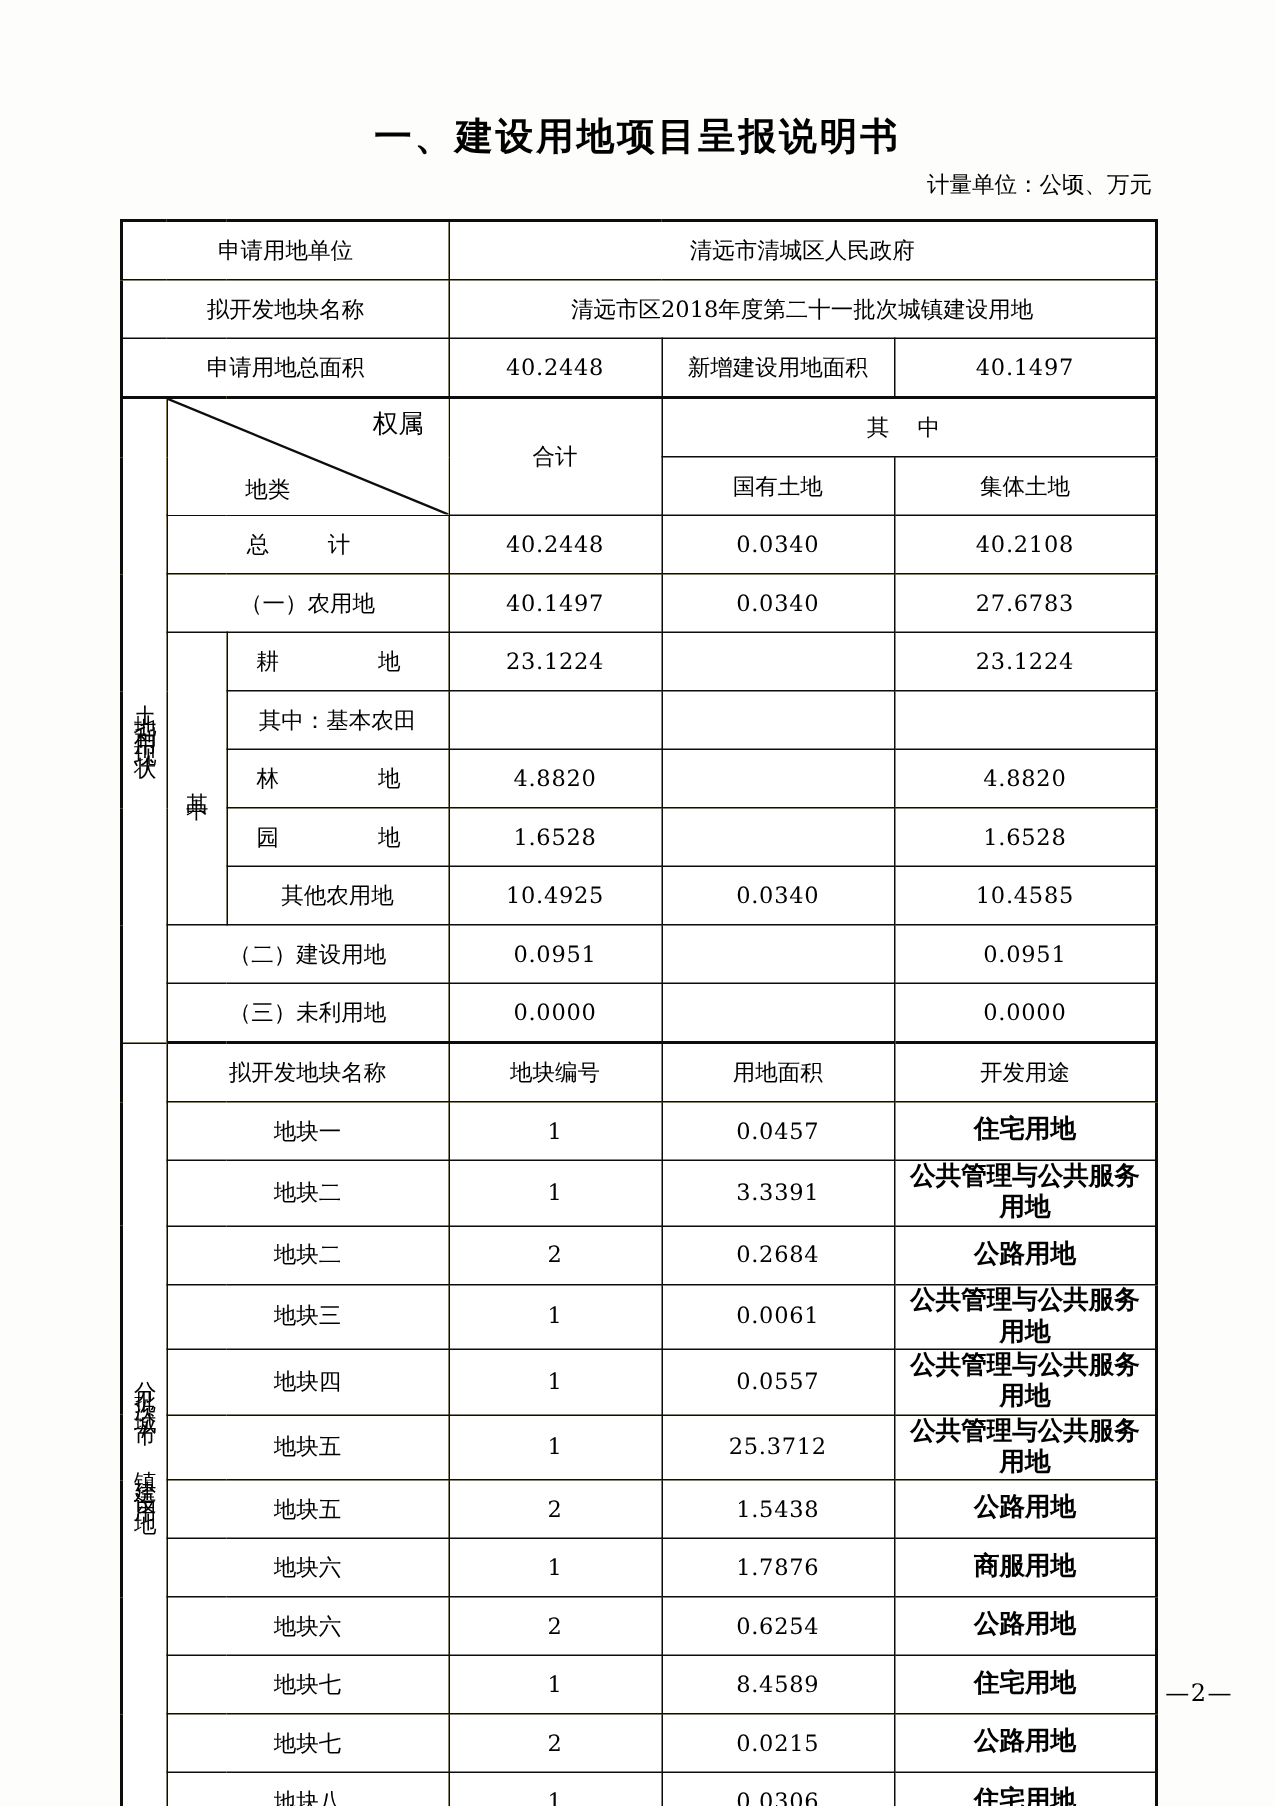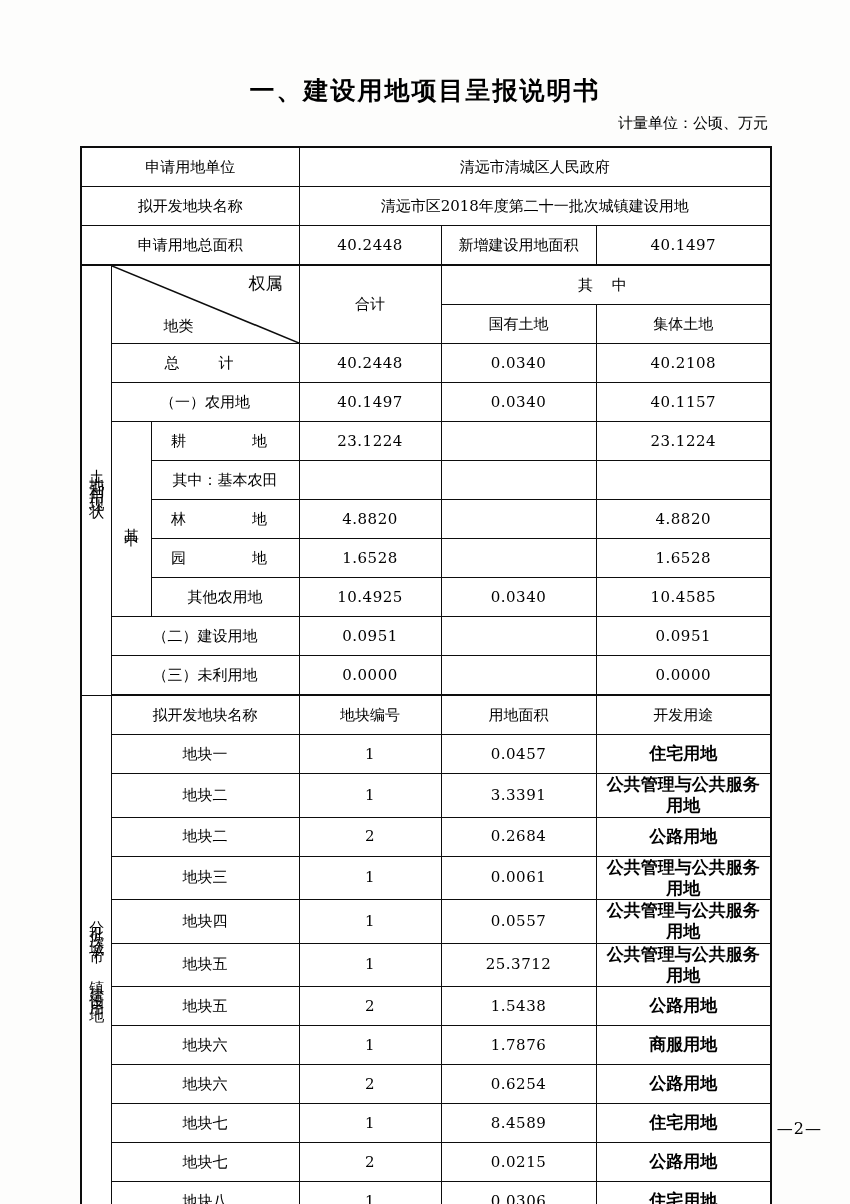--- a/index.html
+++ b/index.html
@@ -186,21 +186,21 @@
         <td colspan="2" class="label-cell wide-space">总　计</td>
         <td class="num">40.2448</td>
         <td class="num">0.0340</td>
         <td class="num thick-right">40.2108</td>
       </tr>
 
       <tr>
         <td colspan="2" class="label-cell">（一）农用地</td>
         <td class="num">40.1497</td>
         <td class="num">0.0340</td>
-        <td class="num thick-right">40.1157</td>
+        <td class="num thick-right">27.6783</td>
       </tr>
 
       <tr>
         <td rowspan="5" class="vert vert-tight">
           <span class="vert-inner">其中</span>
         </td>
         <td class="label-cell wide-space">耕　　地</td>
         <td class="num">23.1224</td>
         <td class="num"></td>
         <td class="num thick-right">23.1224</td>

